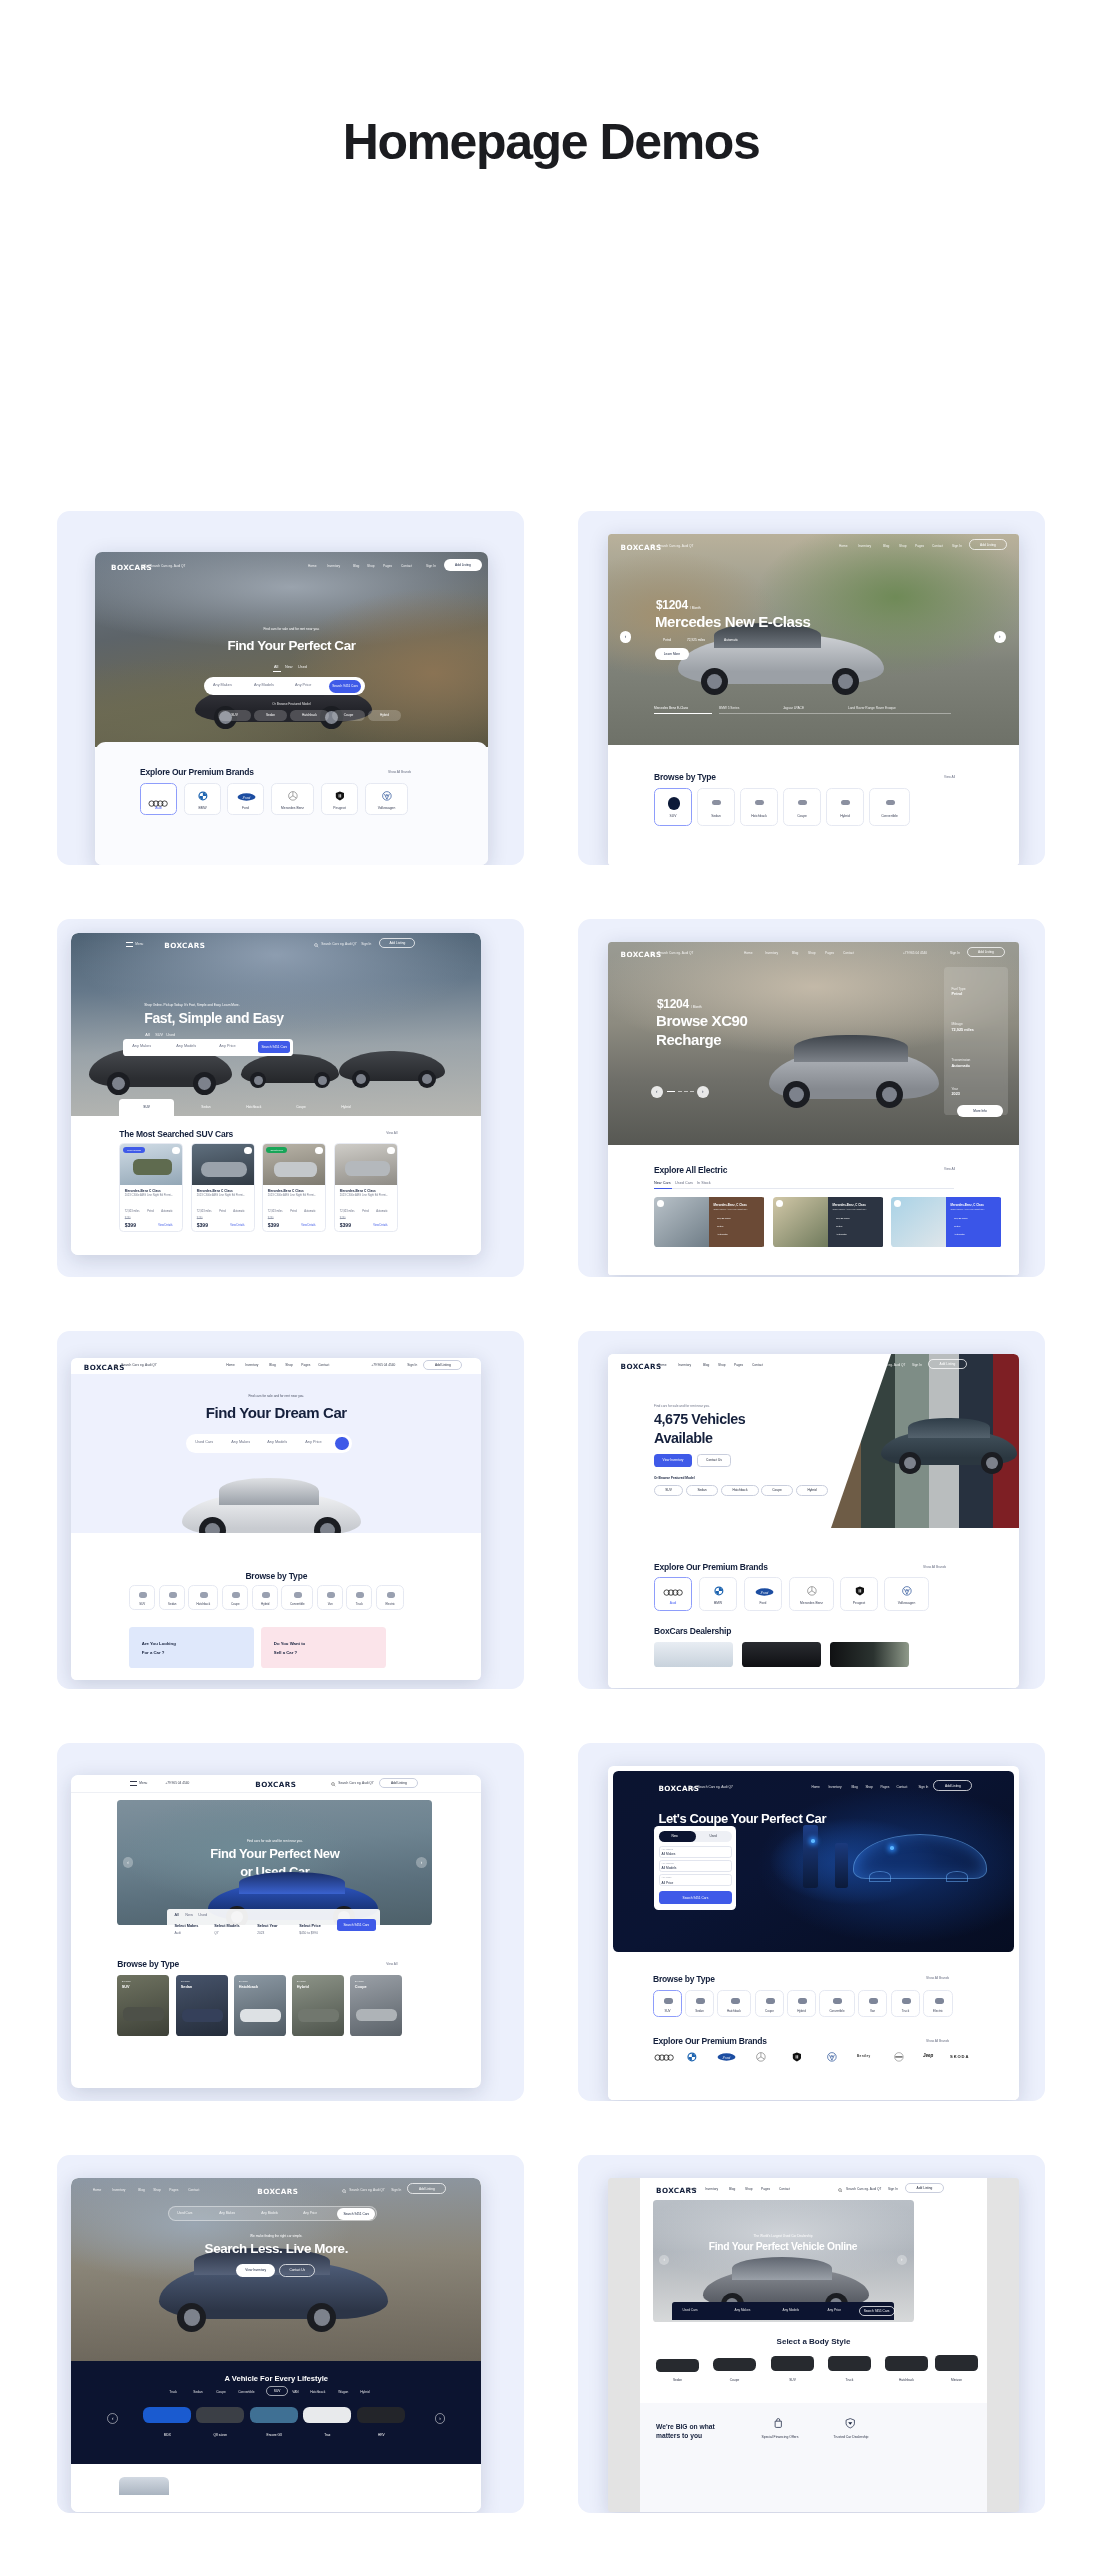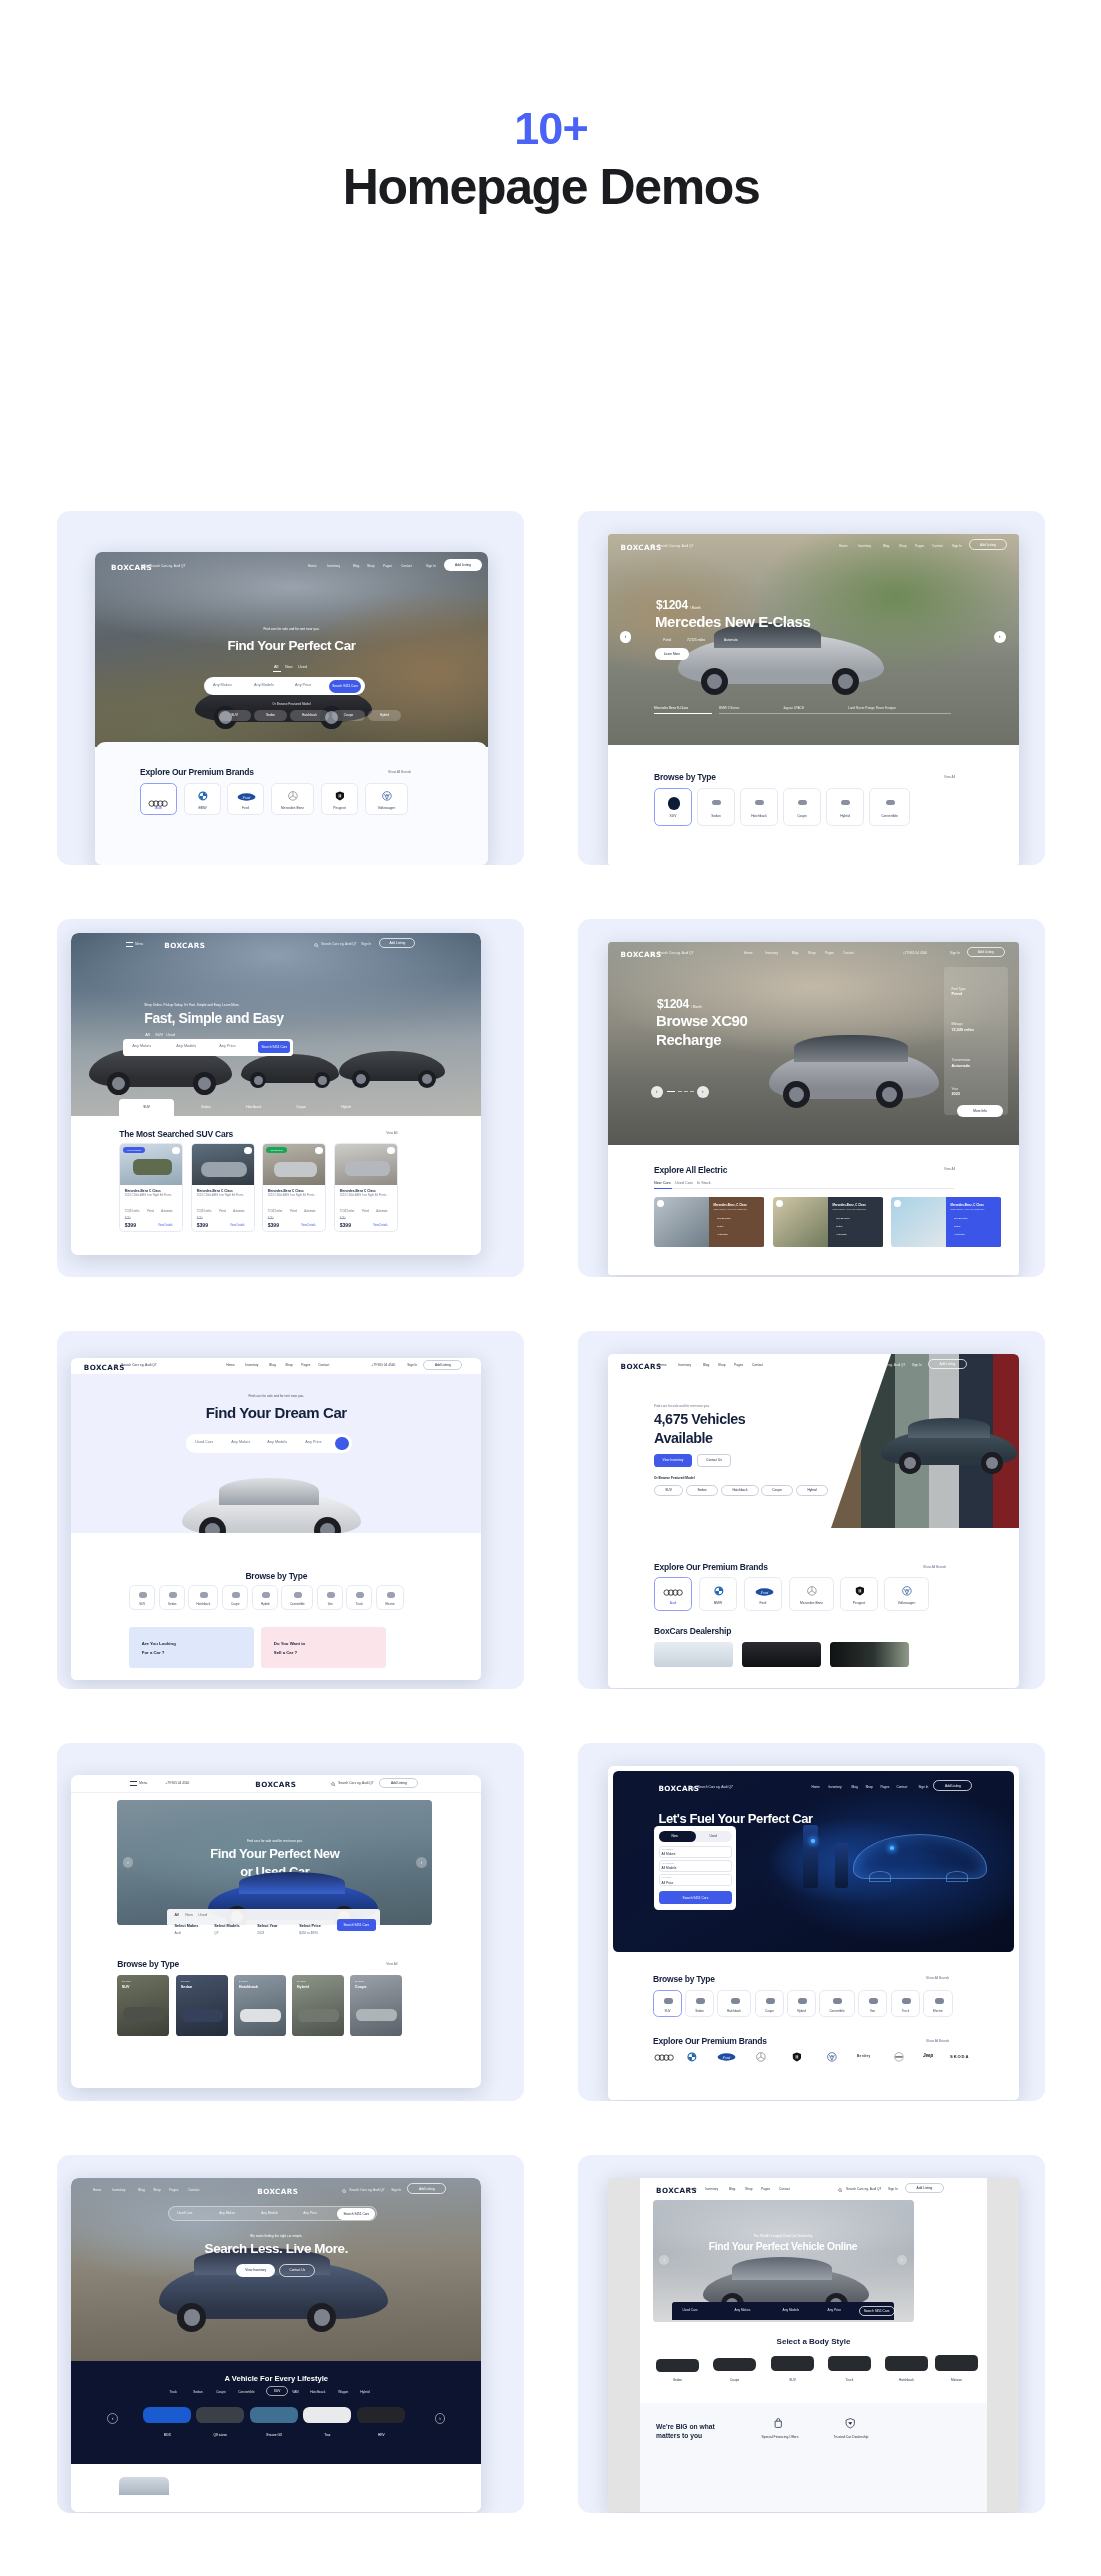--- a/index.html
+++ b/index.html
@@ -92,21 +92,20 @@
   .wheel { position:absolute; border-radius:50%; background:#1b1d22; }
   .wheel::after { content:""; position:absolute; inset:22%; border-radius:50%; background:#7d828c; }
 
   .divider { position:absolute; background:#e5e8f0; height:0.5px; }
   .dot { position:absolute; border-radius:50%; }
 </style>
 </head>
 <body>
 
 <div class="hero-head">
-  <div class="eyebrow">10+</div>
   <h1 class="h1">Homepage Demos</h1>
 </div>
 
 <div class="grid">
 
   <div class="panel">
     <div class="mock" style="left:38px;top:41px;width:393px;height:313px;border-radius:7.2px;">
       <div class="bg-mtn" style="position:absolute;left:0;top:0;width:100%;height:195px;">
 
         <div class="t wlogo" style="left:16px;top:10.7px;">BOXCARS</div>
@@ -790,21 +789,21 @@
         <div class="t tiny navw" style="left:198px;top:13.4px;">Home</div>
         <div class="t tiny navw" style="left:215px;top:13.4px;">Inventory</div>
         <div class="t tiny navw" style="left:238px;top:13.4px;">Blog</div>
         <div class="t tiny navw" style="left:252px;top:13.4px;">Shop</div>
         <div class="t tiny navw" style="left:267px;top:13.4px;">Pages</div>
         <div class="t tiny navw" style="left:283px;top:13.4px;">Contact</div>
         <div class="t tiny navw" style="left:305px;top:13.4px;">Sign In</div>
         <div class="pill btn-o" style="left:320px;top:9px;width:39px;height:10.7px;">
             <span class="tiny">Add Listing</span>
           </div>
-        <div class="t" style="left:45px;top:40px;font-size:13px;font-weight:700;color:#fff;letter-spacing:-0.4px;">Let's Fuel Your Perfect Car</div>
+        <div class="t" style="left:45px;top:40px;font-size:13px;font-weight:700;color:#fff;letter-spacing:-0.4px;">Let's Coupe Your Perfect Car</div>
 
         <div style="position:absolute;left:190px;top:54px;width:14.3px;height:63px;background:linear-gradient(180deg,#1d3e86,#0b1a3a);border-radius:2.7px;"></div>
         <div style="position:absolute;left:222px;top:72px;width:12.5px;height:45px;background:linear-gradient(180deg,#1b3a7d,#0b1a3a);border-radius:2.7px;"></div>
         <div class="dot" style="left:198px;top:68px;width:3.6px;height:3.6px;background:#5fb9ff;box-shadow:0 0 5.4px 1.8px #2d8fff;"></div>
         <div class="dot" style="left:277px;top:75px;width:3.6px;height:3.6px;background:#5fb9ff;box-shadow:0 0 5.4px 1.8px #2d8fff;"></div>
         <div style="position:absolute;left:240px;top:63px;width:134px;height:45px;border-radius:52% 52% 10% 10%/80% 80% 20% 20%;border:0.9px solid rgba(110,180,255,.55);box-shadow:0 0 16px rgba(60,140,255,.45) inset;"></div>
         <div style="position:absolute;left:256px;top:100px;width:21.5px;height:10.7px;border-radius:50% 50% 0 0;border:0.9px solid rgba(110,180,255,.5);"></div>
         <div style="position:absolute;left:333px;top:100px;width:21.5px;height:10.7px;border-radius:50% 50% 0 0;border:0.9px solid rgba(110,180,255,.5);"></div>
 
         <div style="position:absolute;left:41px;top:55px;width:82px;height:84px;background:#fff;border-radius:4.5px;">

